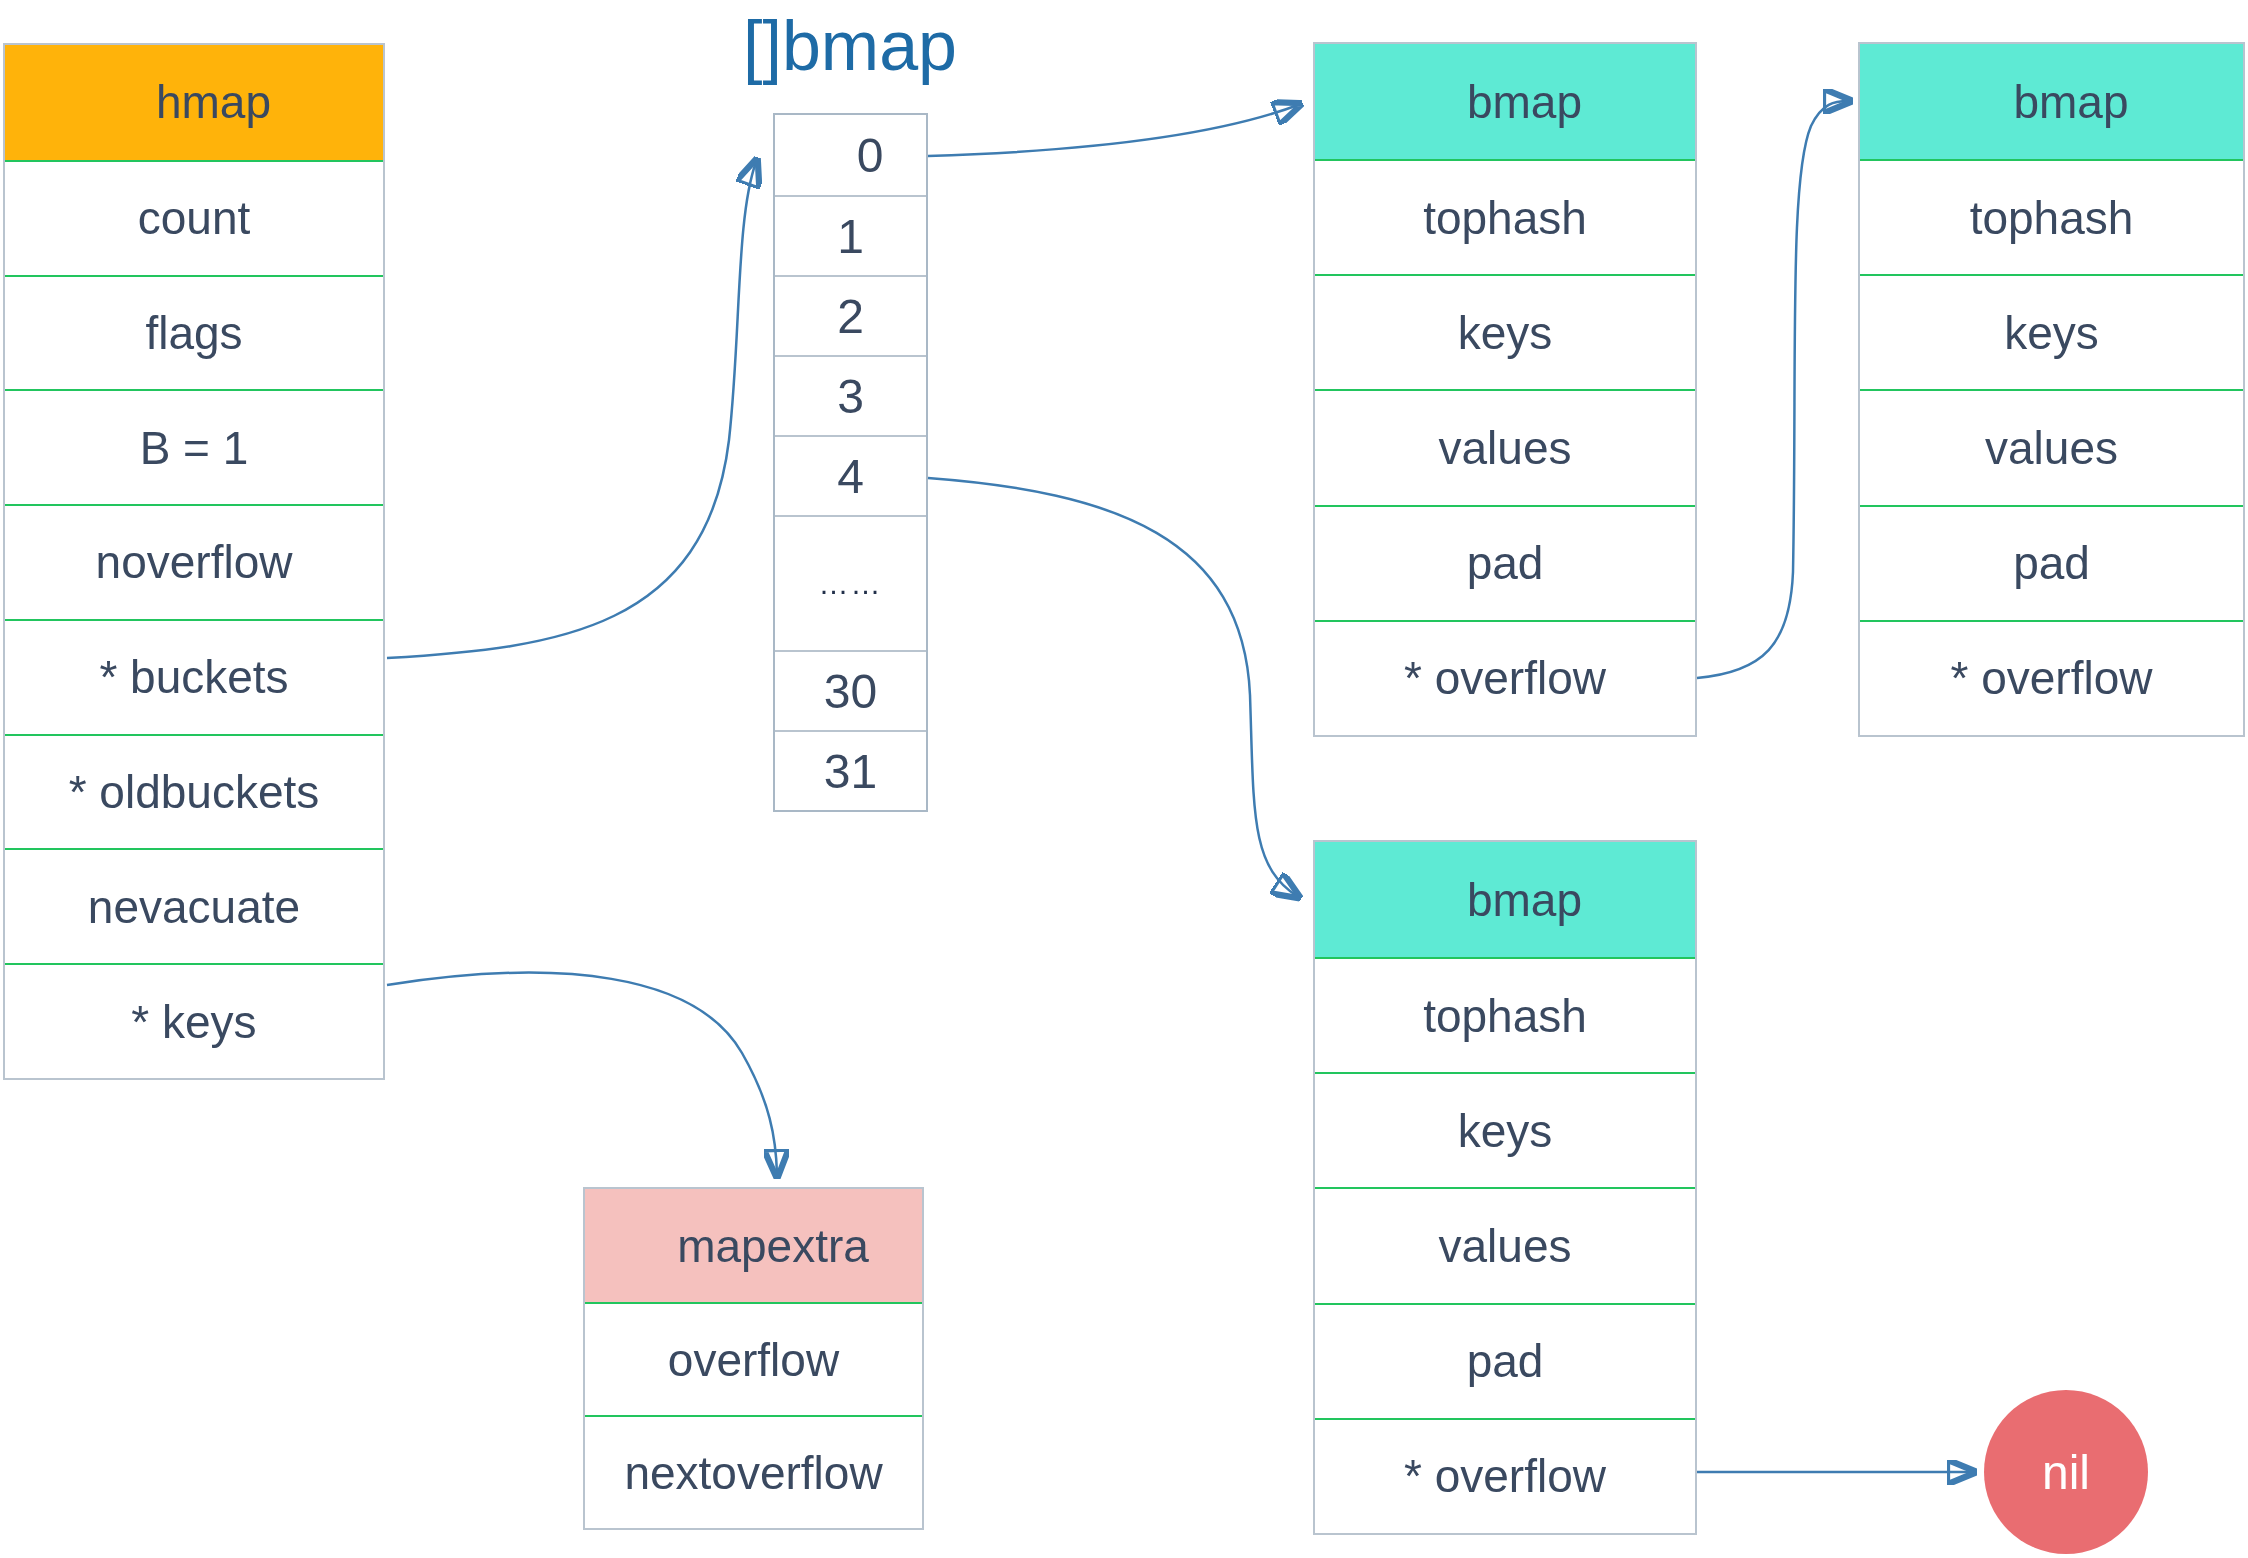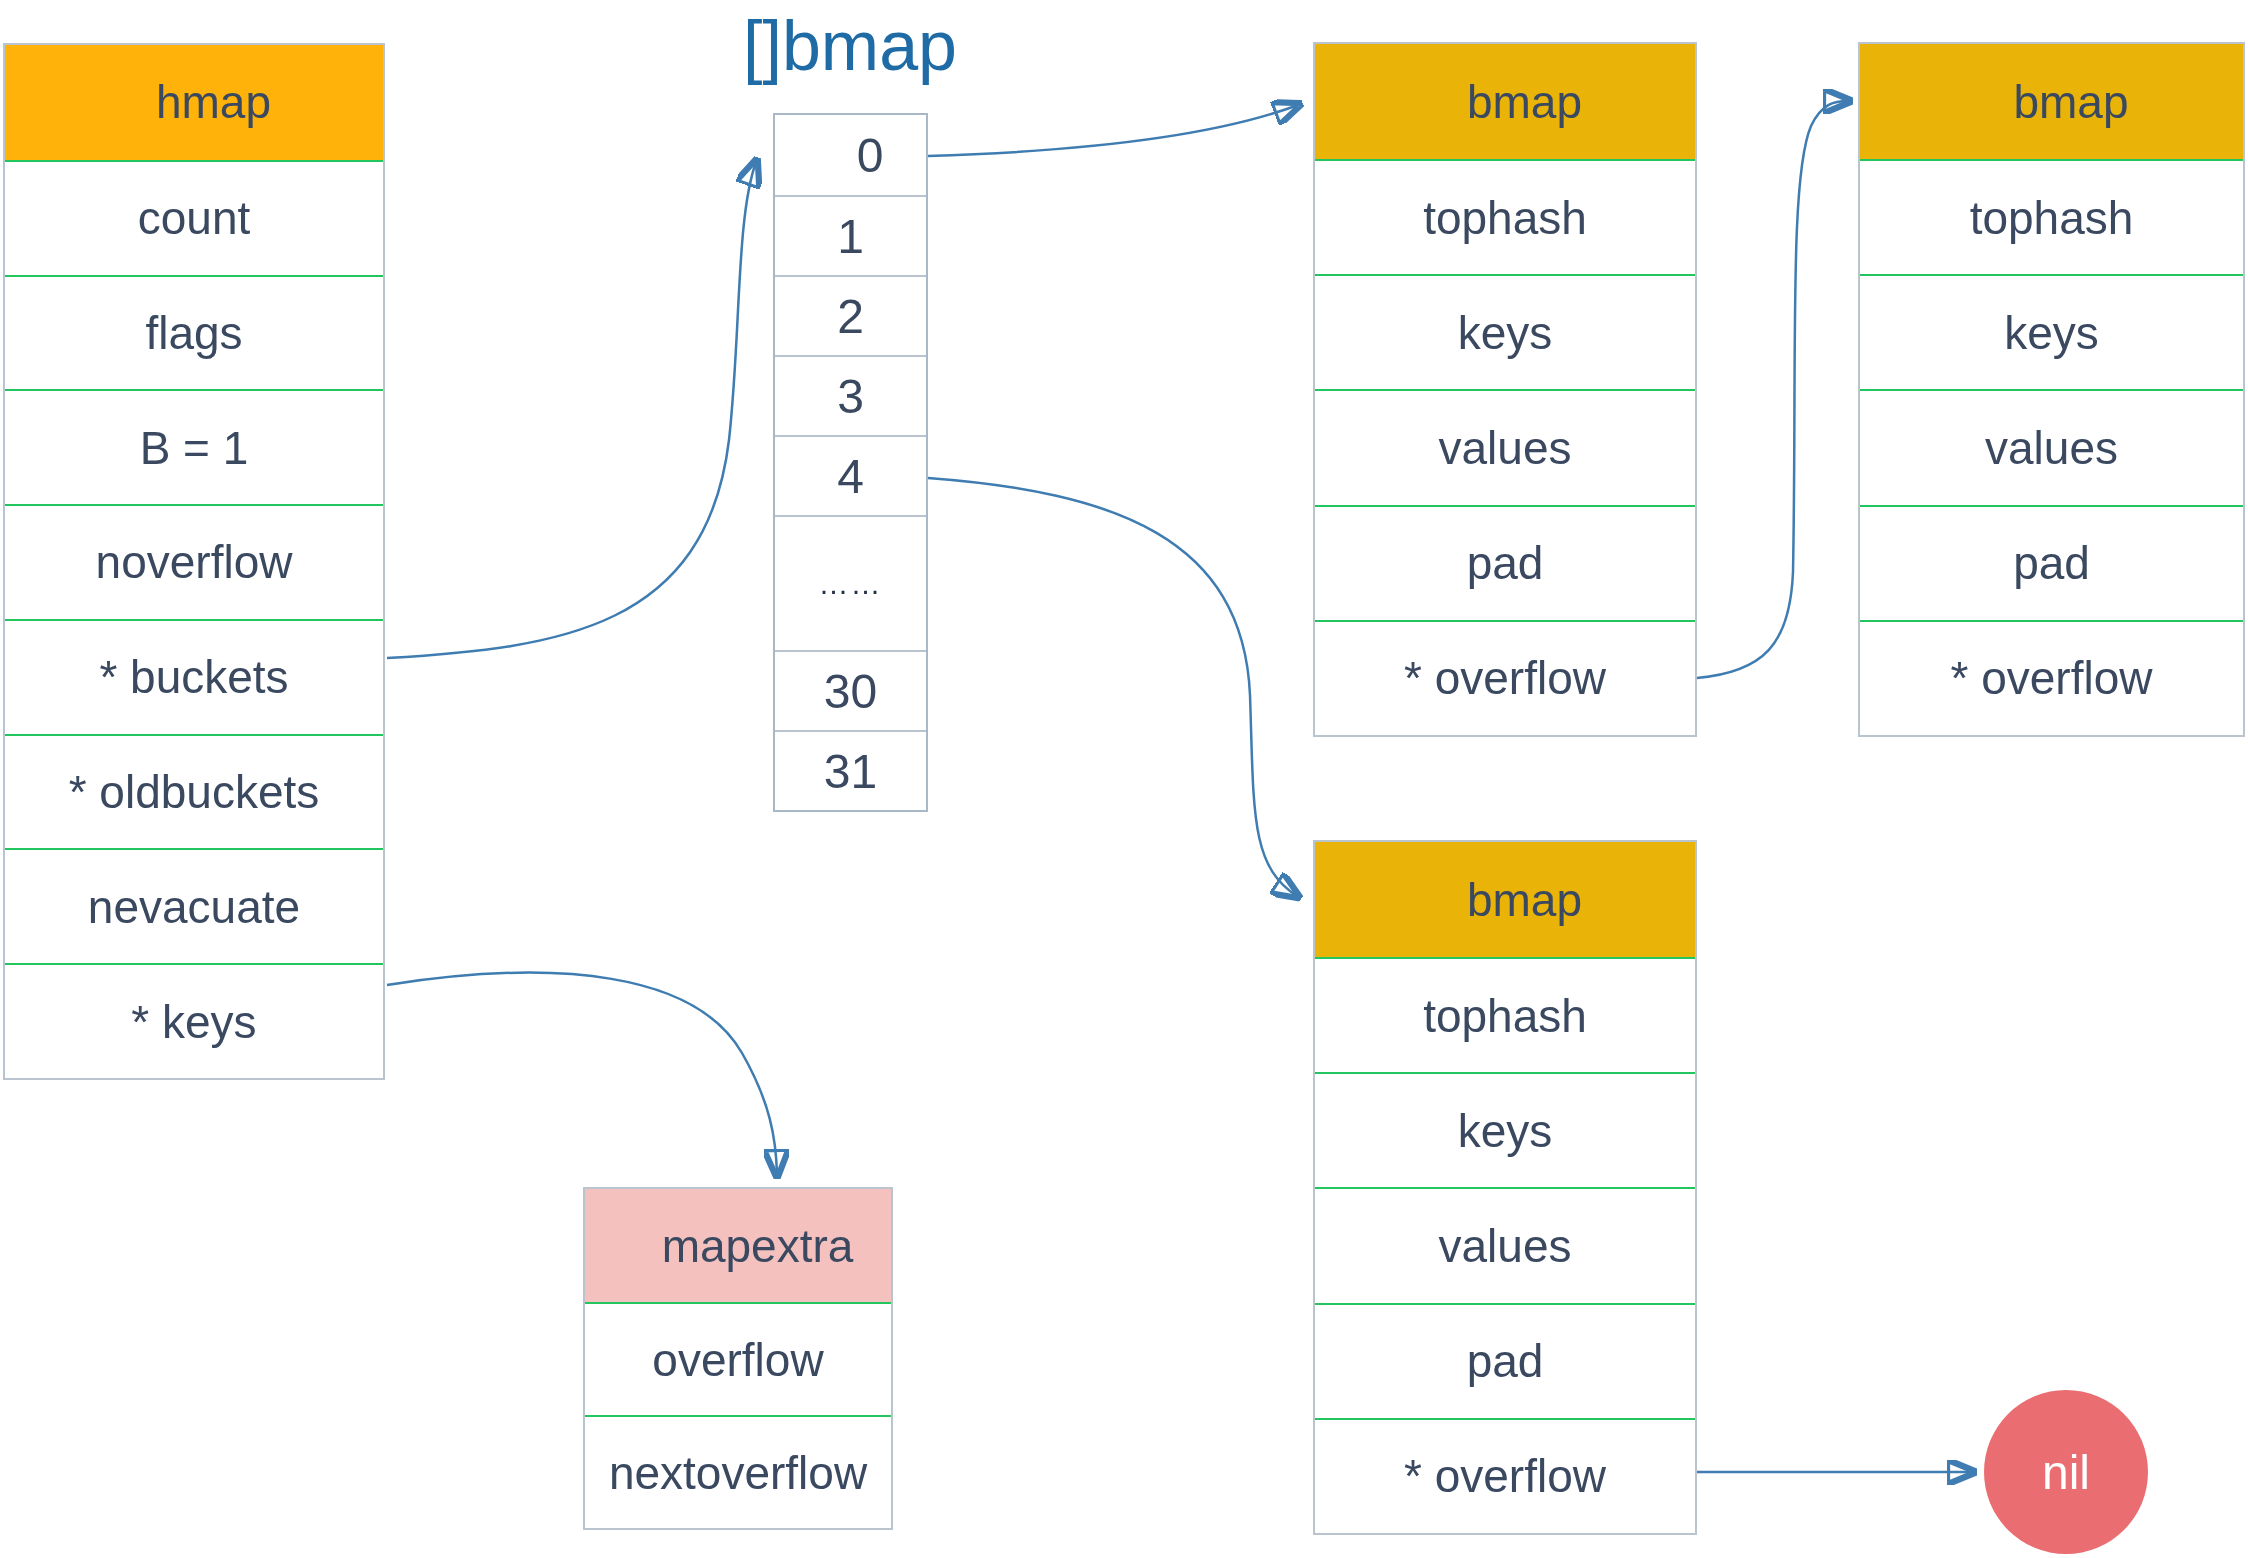--- a/index.html
+++ b/index.html
@@ -20,28 +20,28 @@
   }
   .tbl .cell{
     display:flex;align-items:center;justify-content:center;
     font-size:46px;
     border-top:2px solid #22c55e;
     box-sizing:border-box;
     white-space:pre;
   }
   .tbl .cell:first-child{border-top:none;padding-left:39px;}
   .hdr-orange{background:#ffb30a;}
-  .hdr-green{background:#eab308;}
+  .hdr-green{background:#5eead4;}
   .hdr-pink{background:#f5c1be;}
 
   .hmap{left:3px;top:43px;width:382px;height:1037px;grid-template-rows:repeat(9,1fr);}
   .bmap1{left:1313px;top:42px;width:384px;height:695px;grid-template-rows:repeat(6,1fr);}
   .bmap2{left:1858px;top:42px;width:387px;height:695px;grid-template-rows:repeat(6,1fr);}
   .bmap3{left:1313px;top:840px;width:384px;height:695px;grid-template-rows:repeat(6,1fr);}
-  .mapextra{left:583px;top:1187px;width:310px;height:343px;grid-template-rows:repeat(3,1fr);}
+  .mapextra{left:583px;top:1187px;width:341px;height:343px;grid-template-rows:repeat(3,1fr);}
 
   .barray{
     left:773px;top:113px;width:155px;
     grid-template-rows:80px 80px 80px 80px 80px 135px 80px 80px;
     border:2px solid #a9b8c6;
   }
   .barray .cell{font-size:48px;border-top:2px solid #b9c4cf;}
   .barray .cell.dots{font-size:30px;letter-spacing:2px;color:#22304a;}
 
   .array-title{

